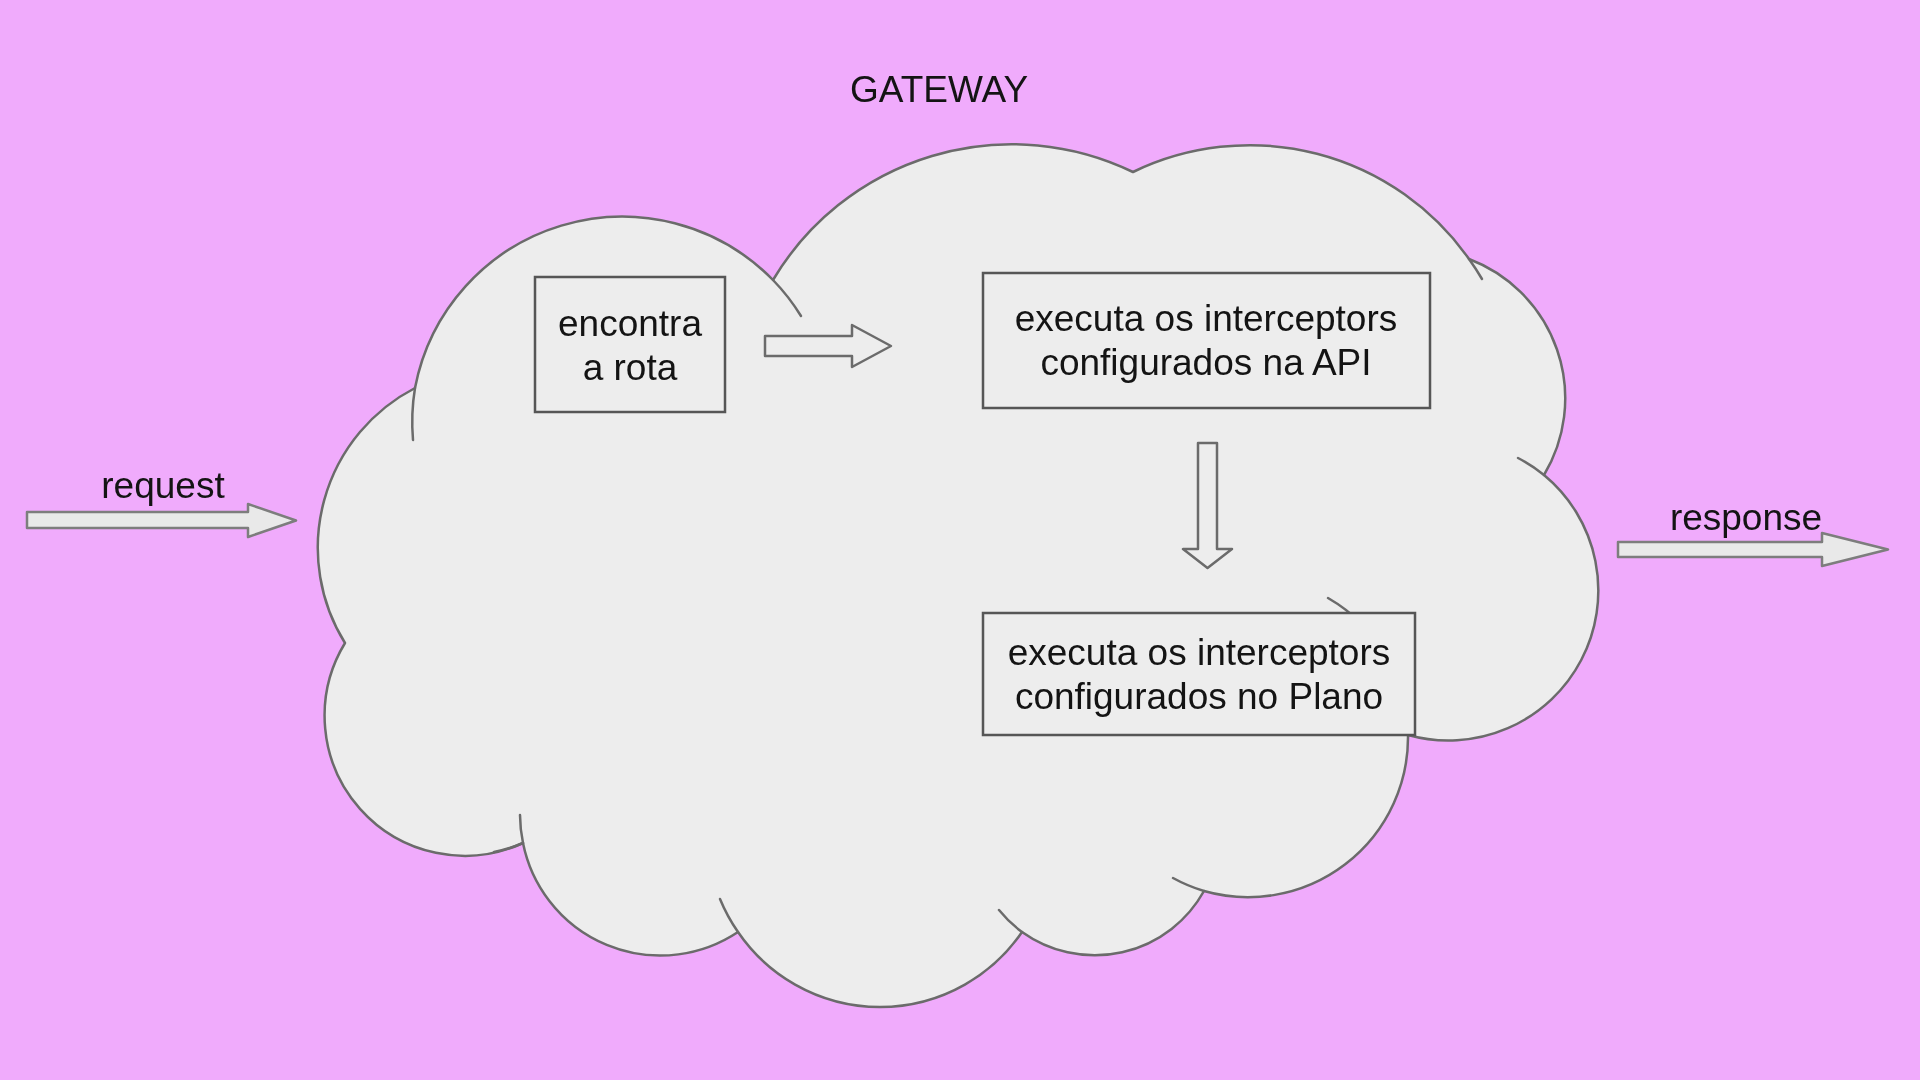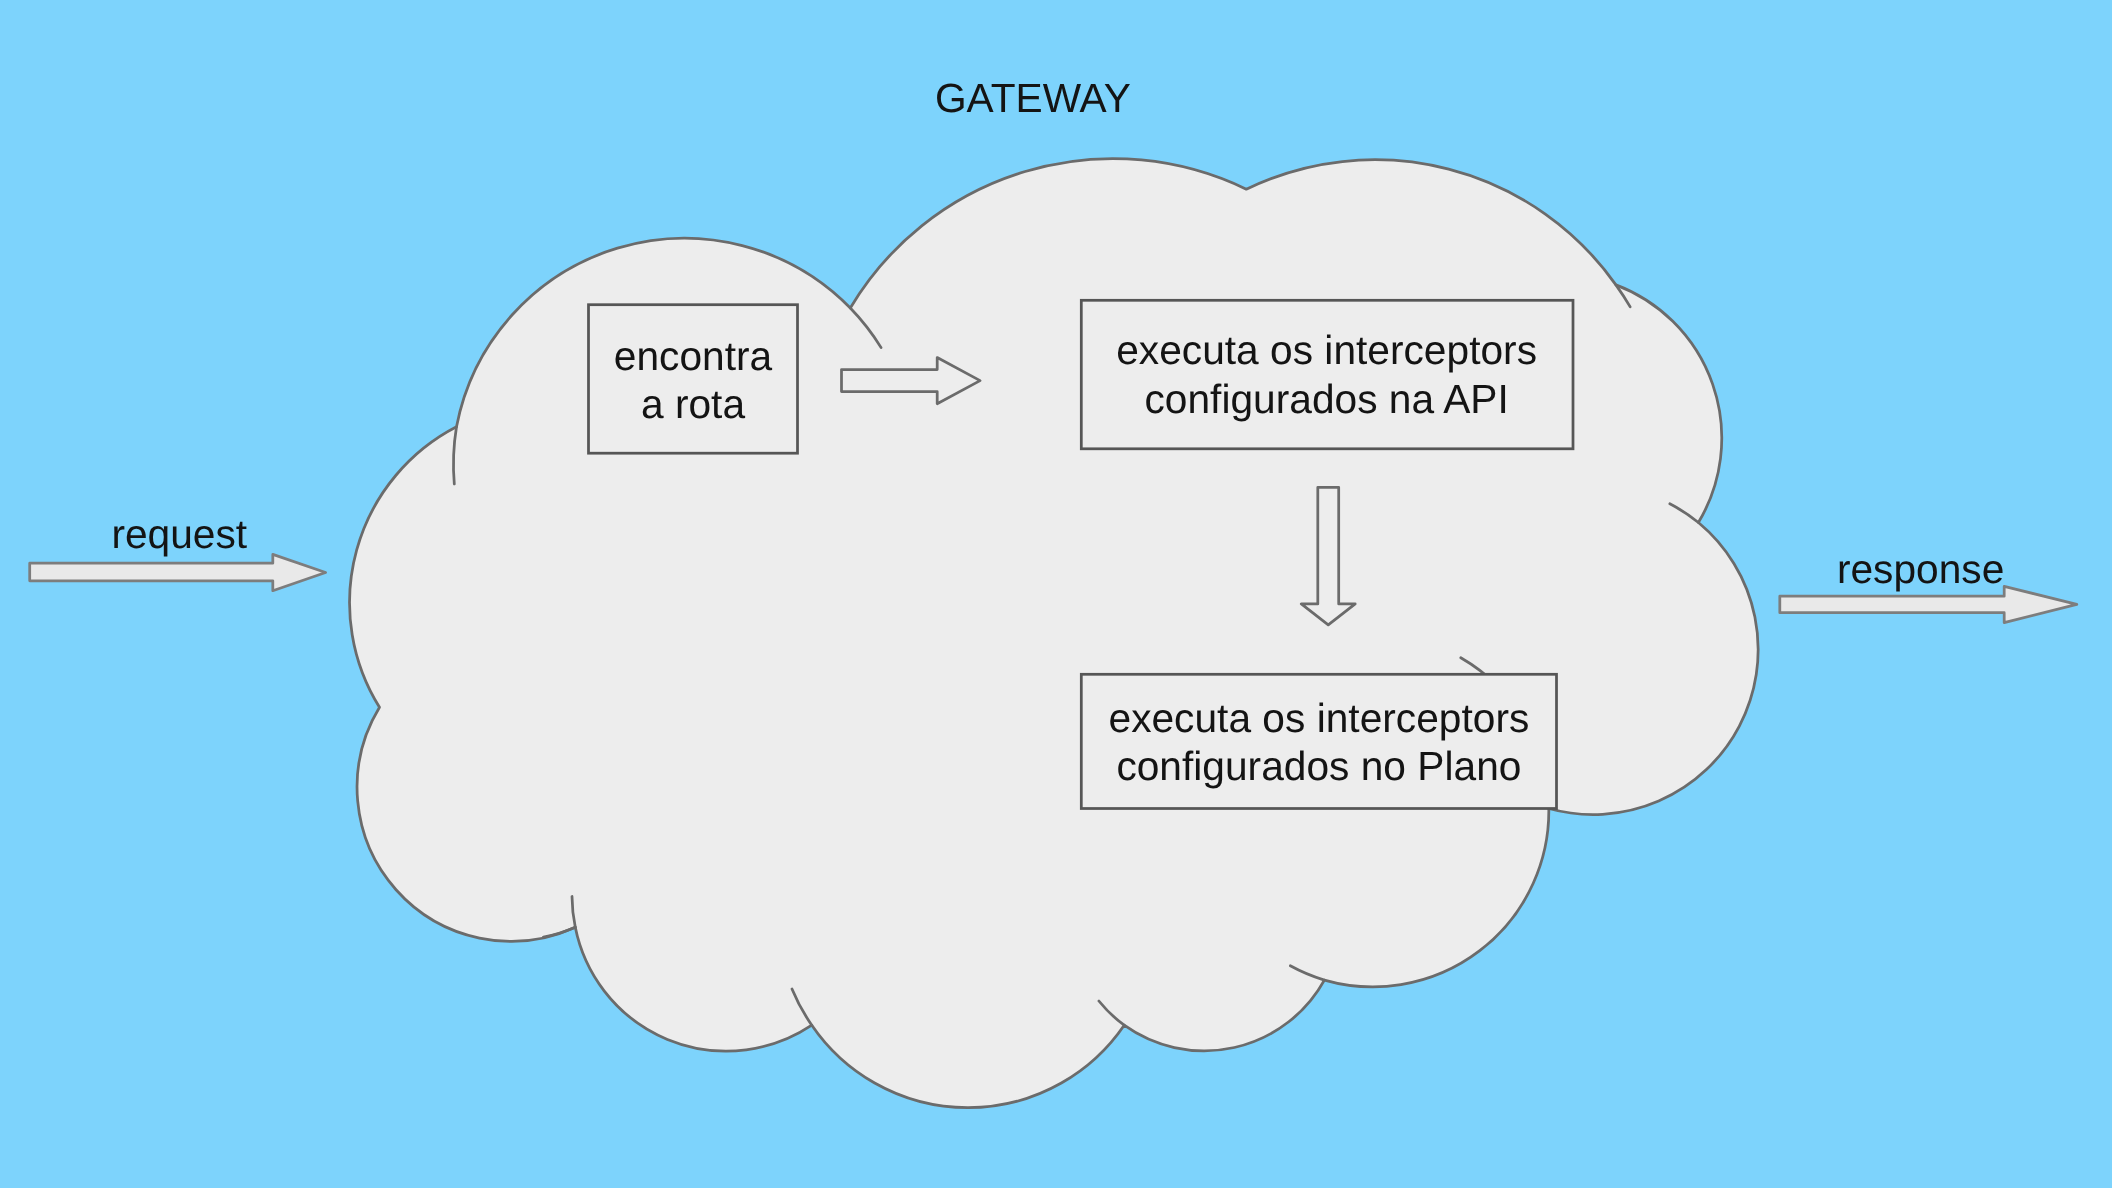--- a/index.html
+++ b/index.html
@@ -4,21 +4,21 @@
 <style>
   html, body {
     margin: 0;
     padding: 0;
     background: #ffffff;
   }
   .stage {
     position: relative;
     width: 1920px;
     height: 1080px;
-    background: #7dd3fc;
+    background: #f0abfc;
     overflow: hidden;
   }
   svg { display: block; }
   .cloud {
     fill: #ededed;
     stroke: #6b6b6b;
     stroke-width: 2.5;
     stroke-linejoin: round;
   }
   .arc-artifact {

